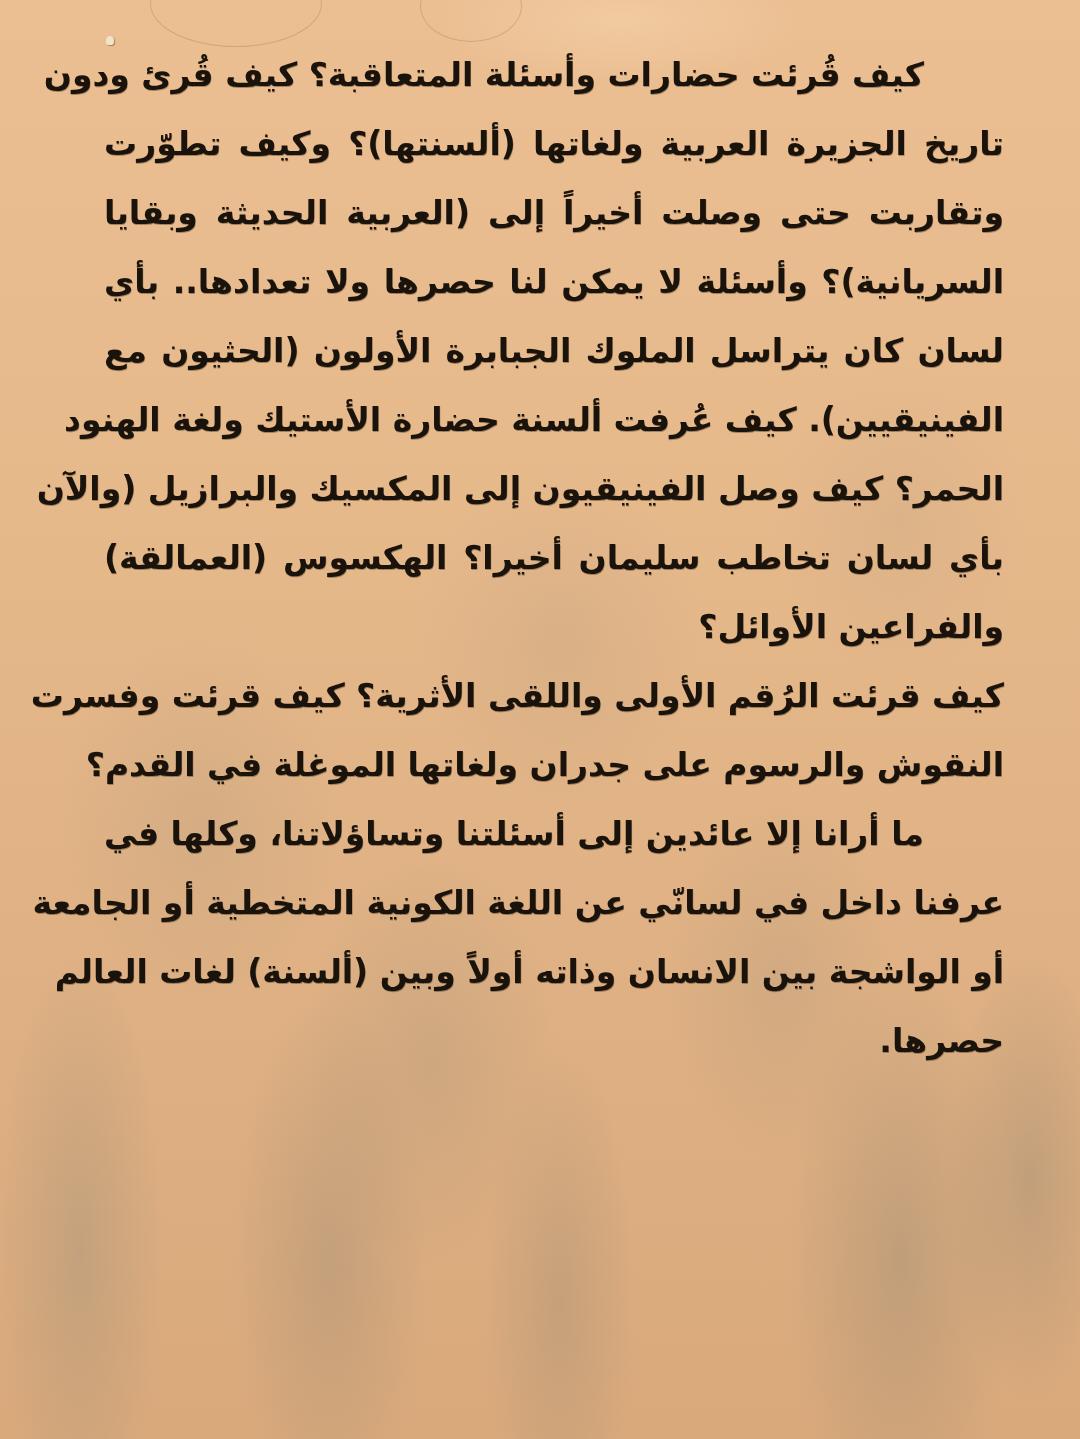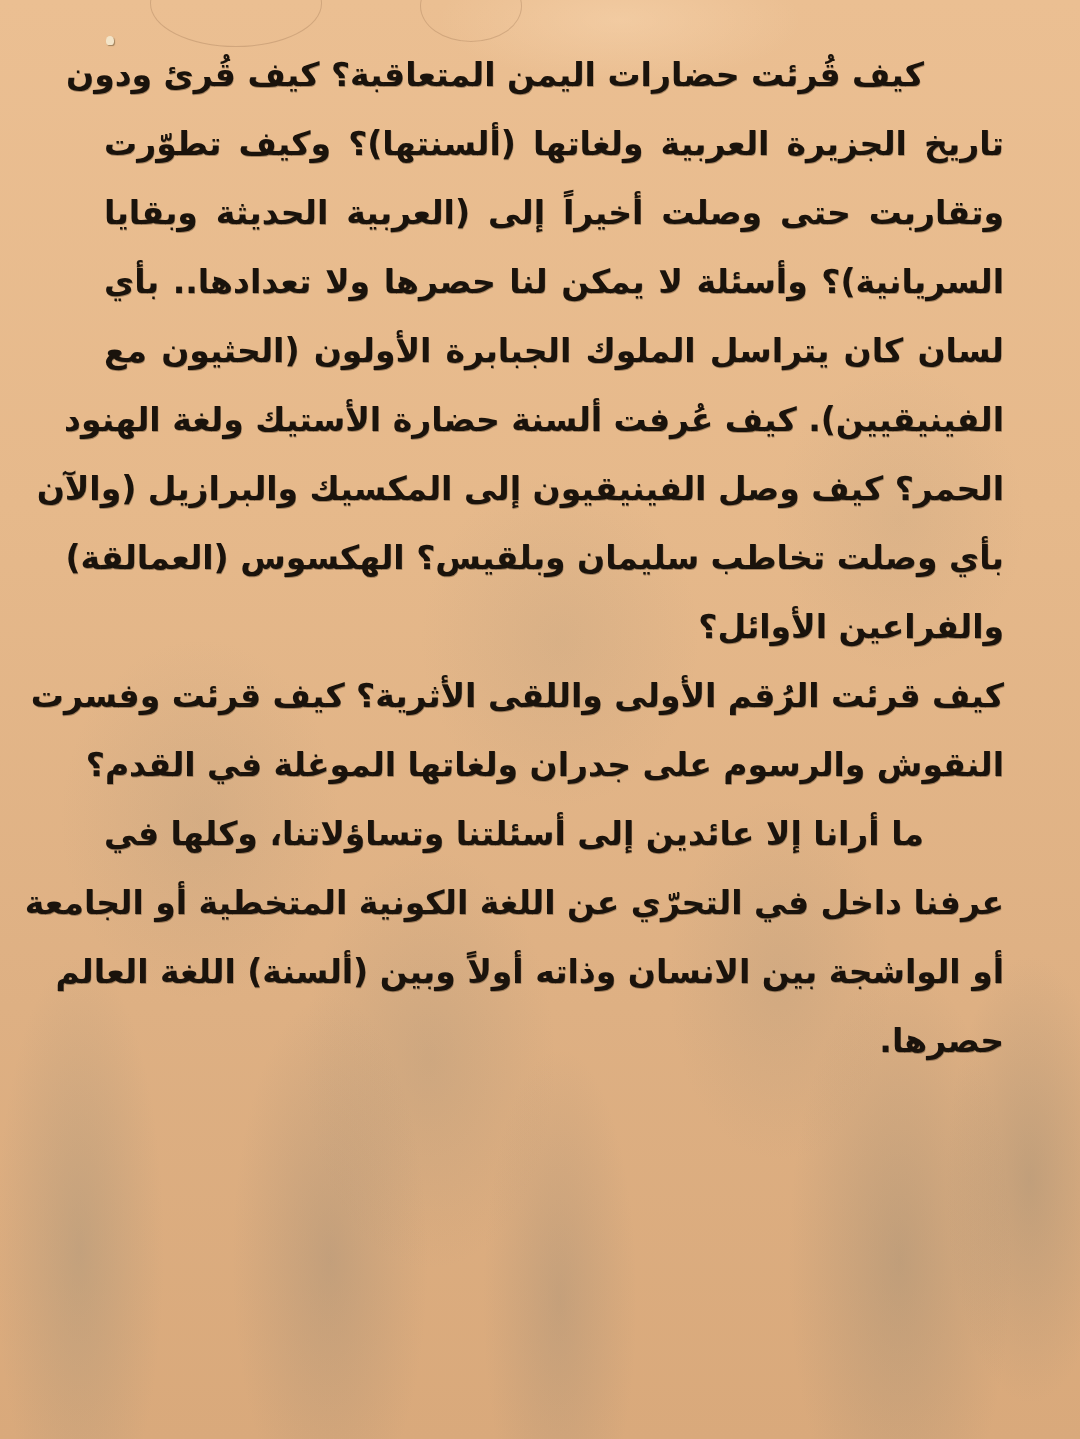--- a/index.html
+++ b/index.html
@@ -85,35 +85,35 @@
   </style>
 </head>
 <body>
 
 <div class="paper-ring"></div>
 <div class="paper-ring two"></div>
 <div class="speck"></div>
 
 <div class="text-block">
   <div class="para">
-    <span class="line indent">كيف قُرئت حضارات اليمن المتعاقبة؟ كيف قُرئ ودون</span>
+    <span class="line indent">كيف قُرئت حضارات وأسئلة المتعاقبة؟ كيف قُرئ ودون</span>
     <span class="line">تاريخ الجزيرة العربية ولغاتها (ألسنتها)؟ وكيف تطوّرت</span>
     <span class="line">وتقاربت حتى وصلت أخيراً إلى (العربية الحديثة وبقايا</span>
     <span class="line">السريانية)؟ وأسئلة لا يمكن لنا حصرها ولا تعدادها.. بأي</span>
     <span class="line">لسان كان يتراسل الملوك الجبابرة الأولون (الحثيون مع</span>
     <span class="line">الفينيقيين). كيف عُرفت ألسنة حضارة الأستيك ولغة الهنود</span>
     <span class="line">الحمر؟ كيف وصل الفينيقيون إلى المكسيك والبرازيل (والآن</span>
   </div>
   <div class="para">
-    <span class="line">بأي وصلت تخاطب سليمان وبلقيس؟ الهكسوس (العمالقة)</span>
+    <span class="line">بأي لسان تخاطب سليمان أخيرا؟ الهكسوس (العمالقة)</span>
     <span class="line last">والفراعين الأوائل؟</span>
   </div>
   <div class="para">
     <span class="line">كيف قرئت الرُقم الأولى واللقى الأثرية؟ كيف قرئت وفسرت</span>
     <span class="line last">النقوش والرسوم على جدران ولغاتها الموغلة في القدم؟</span>
   </div>
   <div class="para">
     <span class="line indent">ما أرانا إلا عائدين إلى أسئلتنا وتساؤلاتنا، وكلها في</span>
-    <span class="line">عرفنا داخل في التحرّي عن اللغة الكونية المتخطية أو الجامعة</span>
-    <span class="line">أو الواشجة بين الانسان وذاته أولاً وبين (ألسنة) اللغة العالم</span>
+    <span class="line">عرفنا داخل في لسانّي عن اللغة الكونية المتخطية أو الجامعة</span>
+    <span class="line">أو الواشجة بين الانسان وذاته أولاً وبين (ألسنة) لغات العالم</span>
     <span class="line last">حصرها.</span>
   </div>
 </div>
 
 </body></html>

